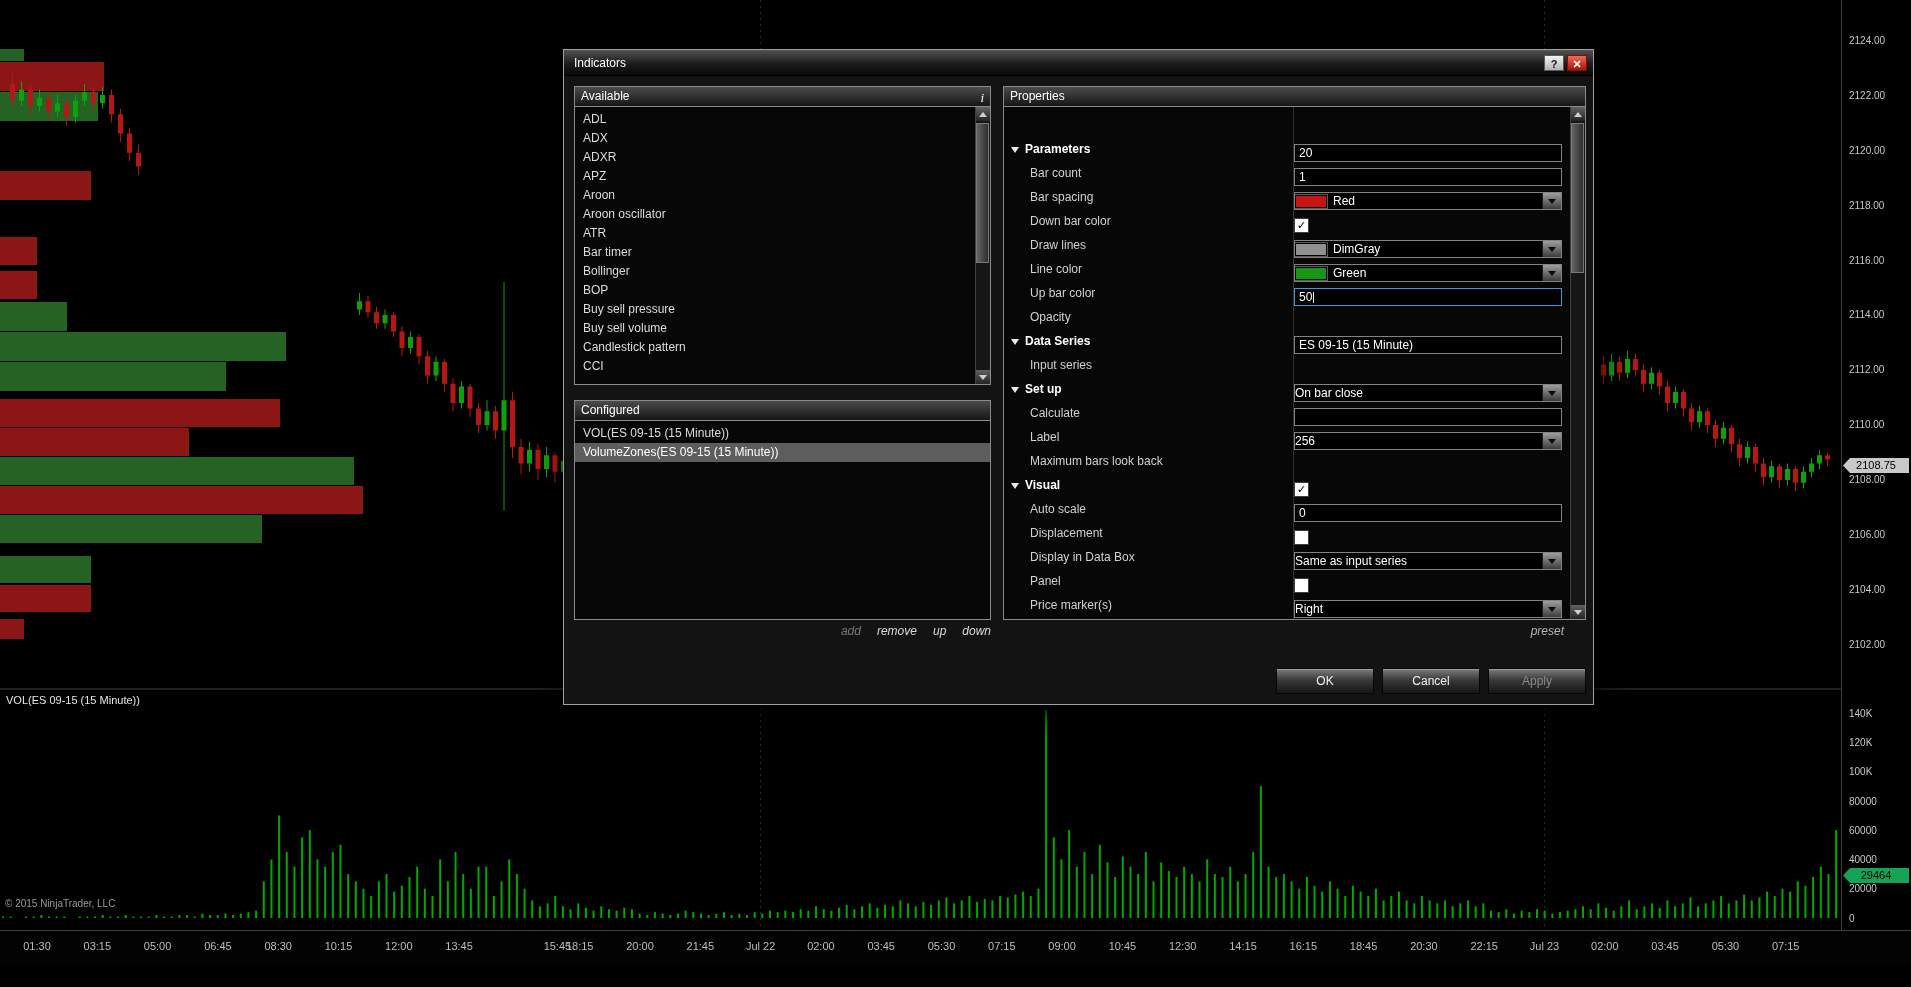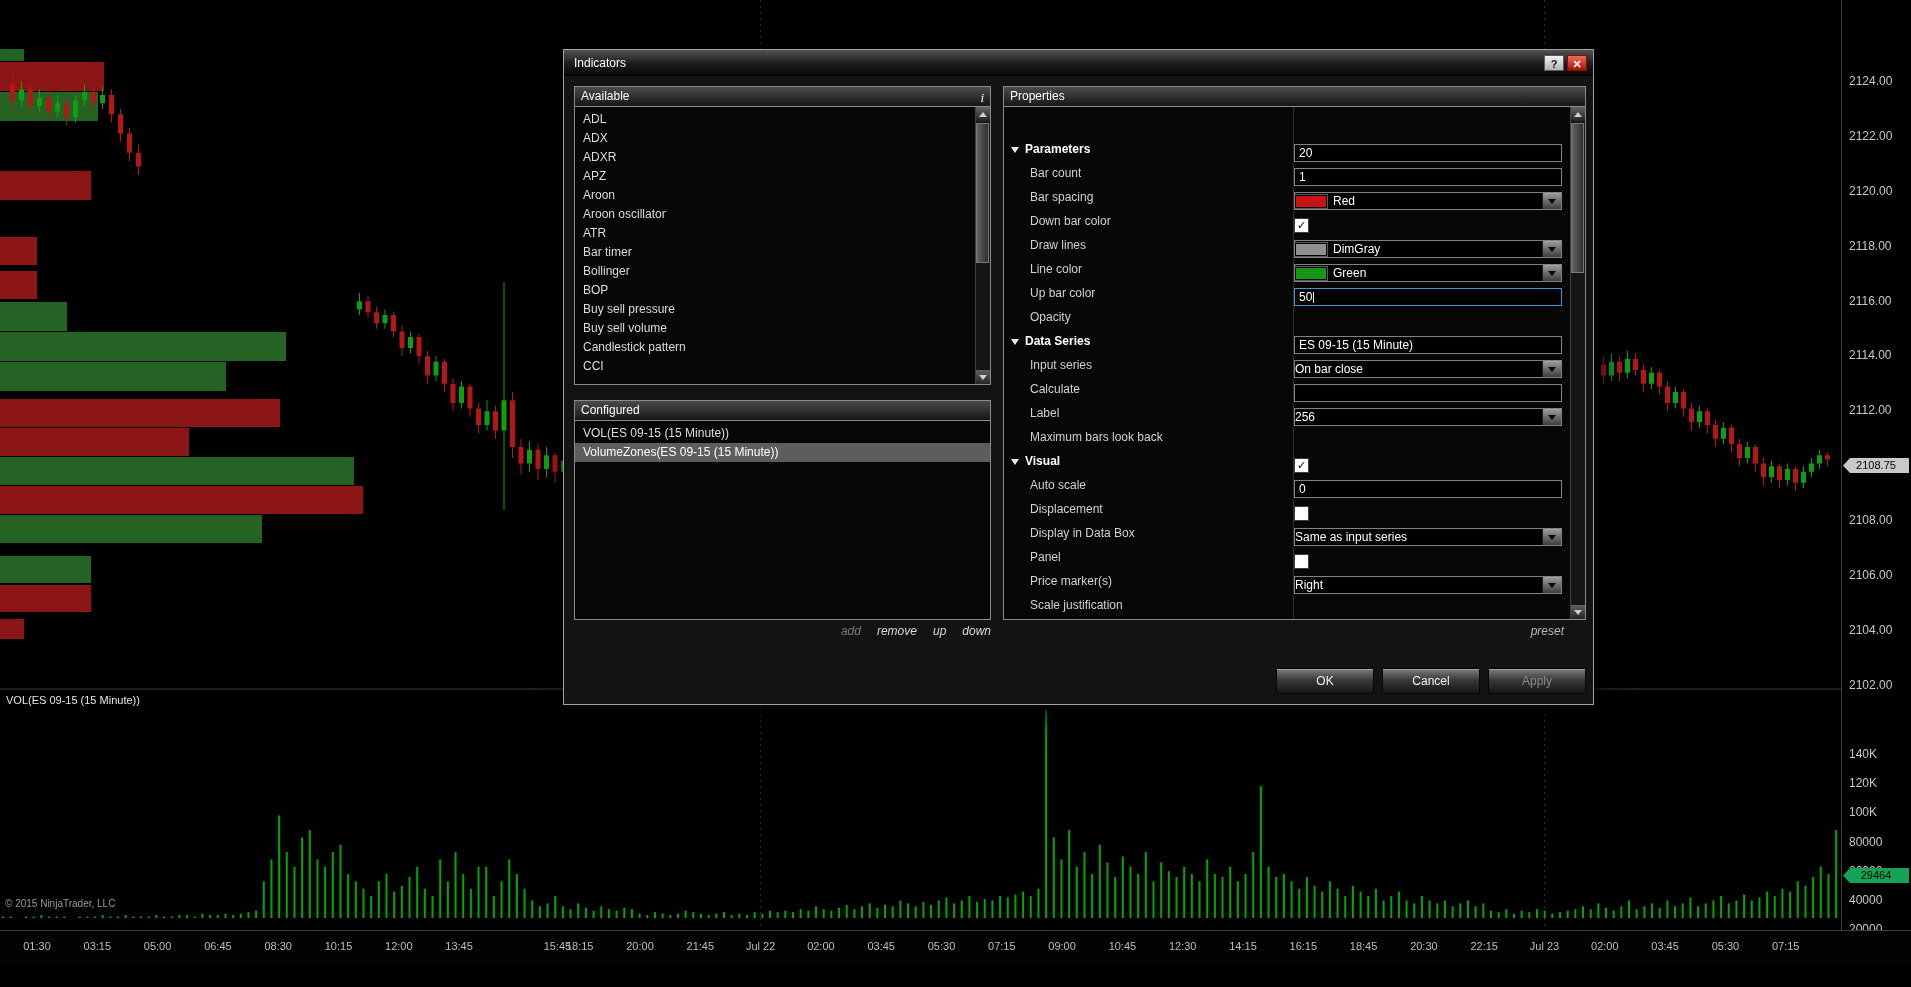--- a/index.html
+++ b/index.html
@@ -3,21 +3,21 @@
 <meta charset="utf-8">
 <style>
   html,body { margin:0; padding:0; background:#000; }
   .screen { position:relative; width:1911px; height:987px; background:#000; overflow:hidden; font-family:"Liberation Sans",sans-serif; }
   #chart-svg { position:absolute; left:0; top:0; }
 
   .vol-label { position:absolute; left:6px; top:694px; font-size:11px; color:#e6e6e6; }
   .copyright { position:absolute; left:5px; top:898px; font-size:10px; color:#9a9a9a; }
 
   .price-axis { position:absolute; left:1841px; top:0; width:70px; height:963px; border-left:1px solid #3f3f3f; box-sizing:border-box; }
-  .axis-tick { position:absolute; left:7px; transform:translateY(-50%); font-size:12px; color:#c8c8c8; white-space:nowrap;margin-top:41px; }
+  .axis-tick { position:absolute; left:7px; transform:translateY(-50%); font-size:10px; color:#c8c8c8; white-space:nowrap; }
   .time-axis { position:absolute; left:0; top:930px; width:1911px; height:33px; border-top:1px solid #3f3f3f; background:#030303; box-sizing:border-box;padding-left:32px; }
   .time-tick { position:absolute; top:9px; transform:translateX(-50%); font-size:11px; color:#bdbdbd; white-space:nowrap; }
 
   .marker { position:absolute; left:1843px; width:66px; height:15px; color:#000; font-size:11px; line-height:15px; text-align:center;
             clip-path:polygon(0 50%, 7px 0, 100% 0, 100% 100%, 7px 100%); }
   .price-marker-badge { background:#c9c9c9; }
   .volume-marker-badge { background:#15a457; }
 
   
   .dialog { position:absolute; left:563px; top:49px; width:1031px; height:656px; background:#131313;
@@ -692,20 +692,26 @@
             </div>
           </div>
           <div class="prow">
             <div class="plabel">
               <span>Input series</span>
             </div>
             <div class="pval">
               <div class="tinput">ES 09-15 (15 Minute)</div>
             </div>
           </div>
+          <div class="prow psection">
+            <div class="plabel">
+              <span class="tri"></span>
+              <span>Set up</span>
+            </div>
+          </div>
           <div class="prow">
             <div class="plabel">
               <span>Calculate</span>
             </div>
             <div class="pval">
               <div class="combo">
                 <div class="ctext">
                   <span>On bar close</span>
                 </div>
                 <div class="cbtn"></div>

